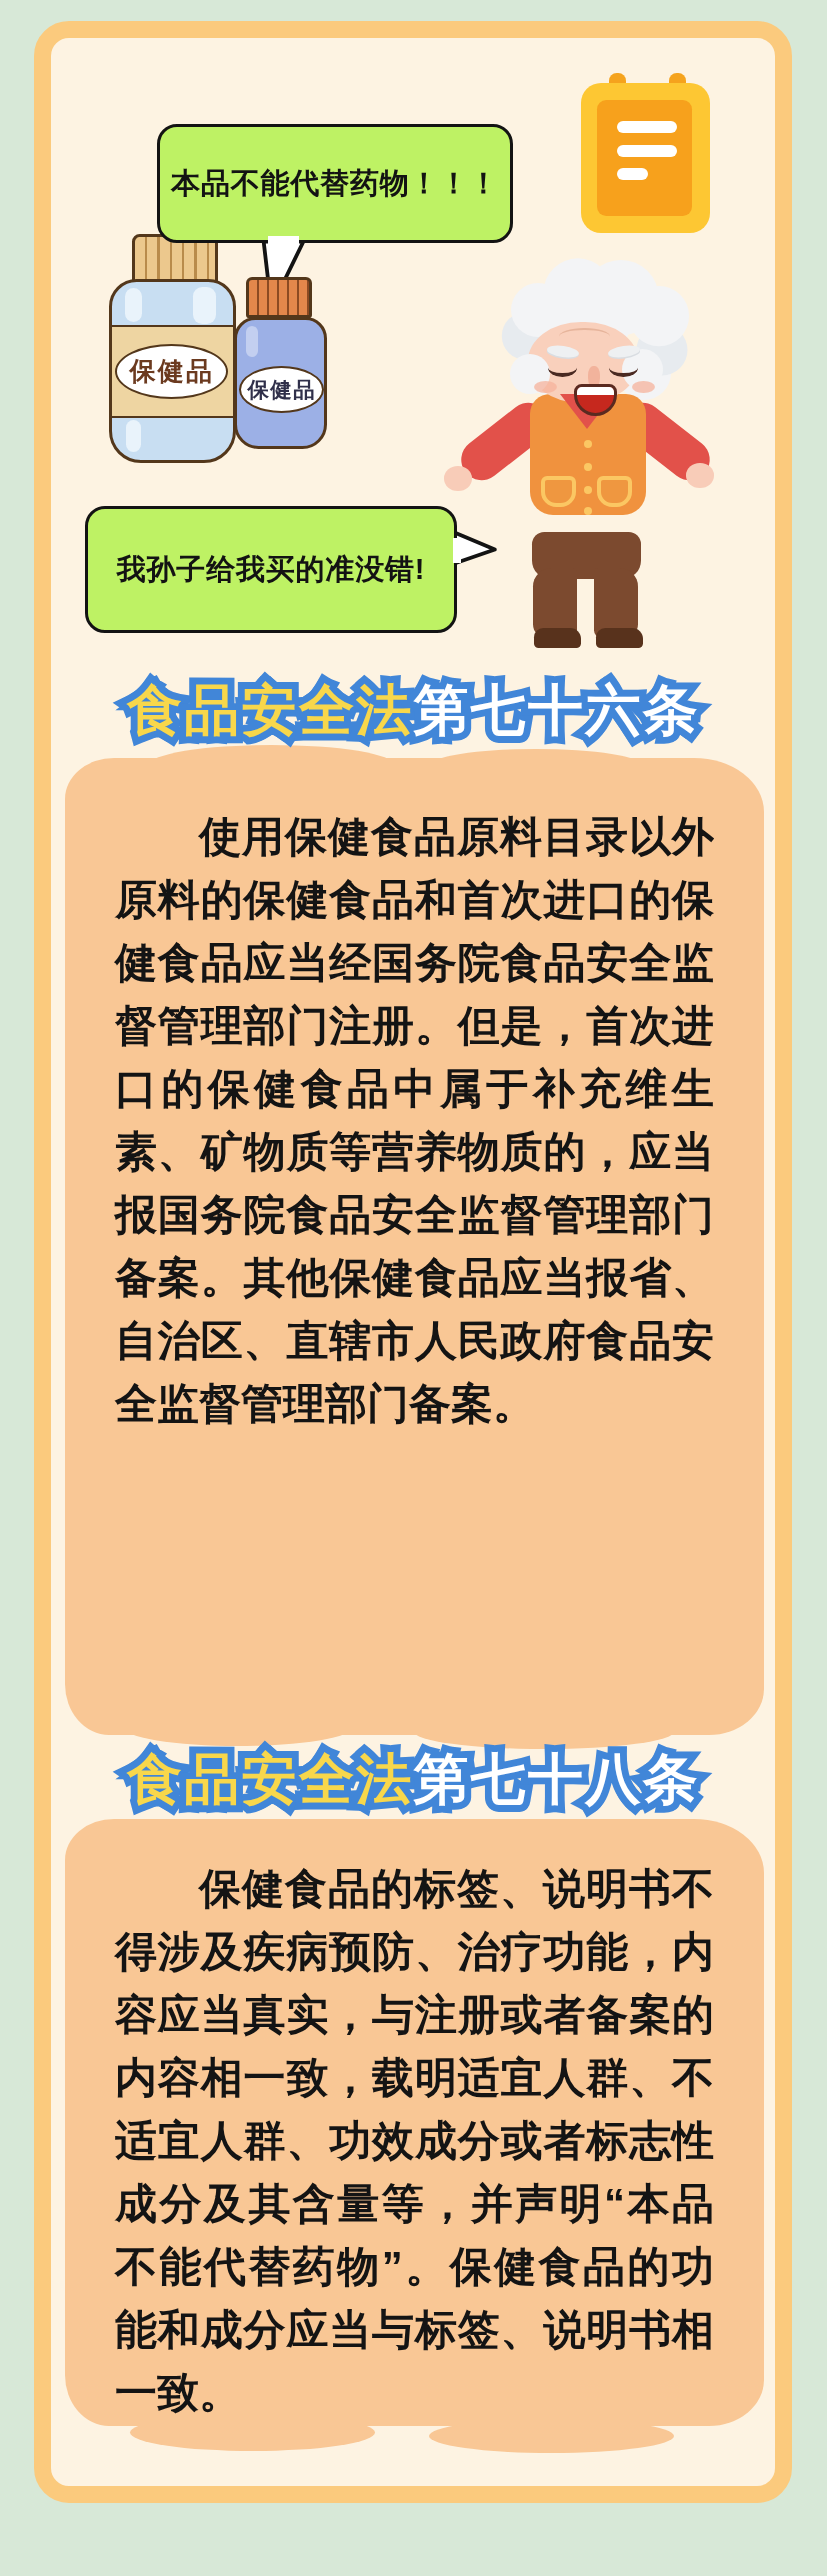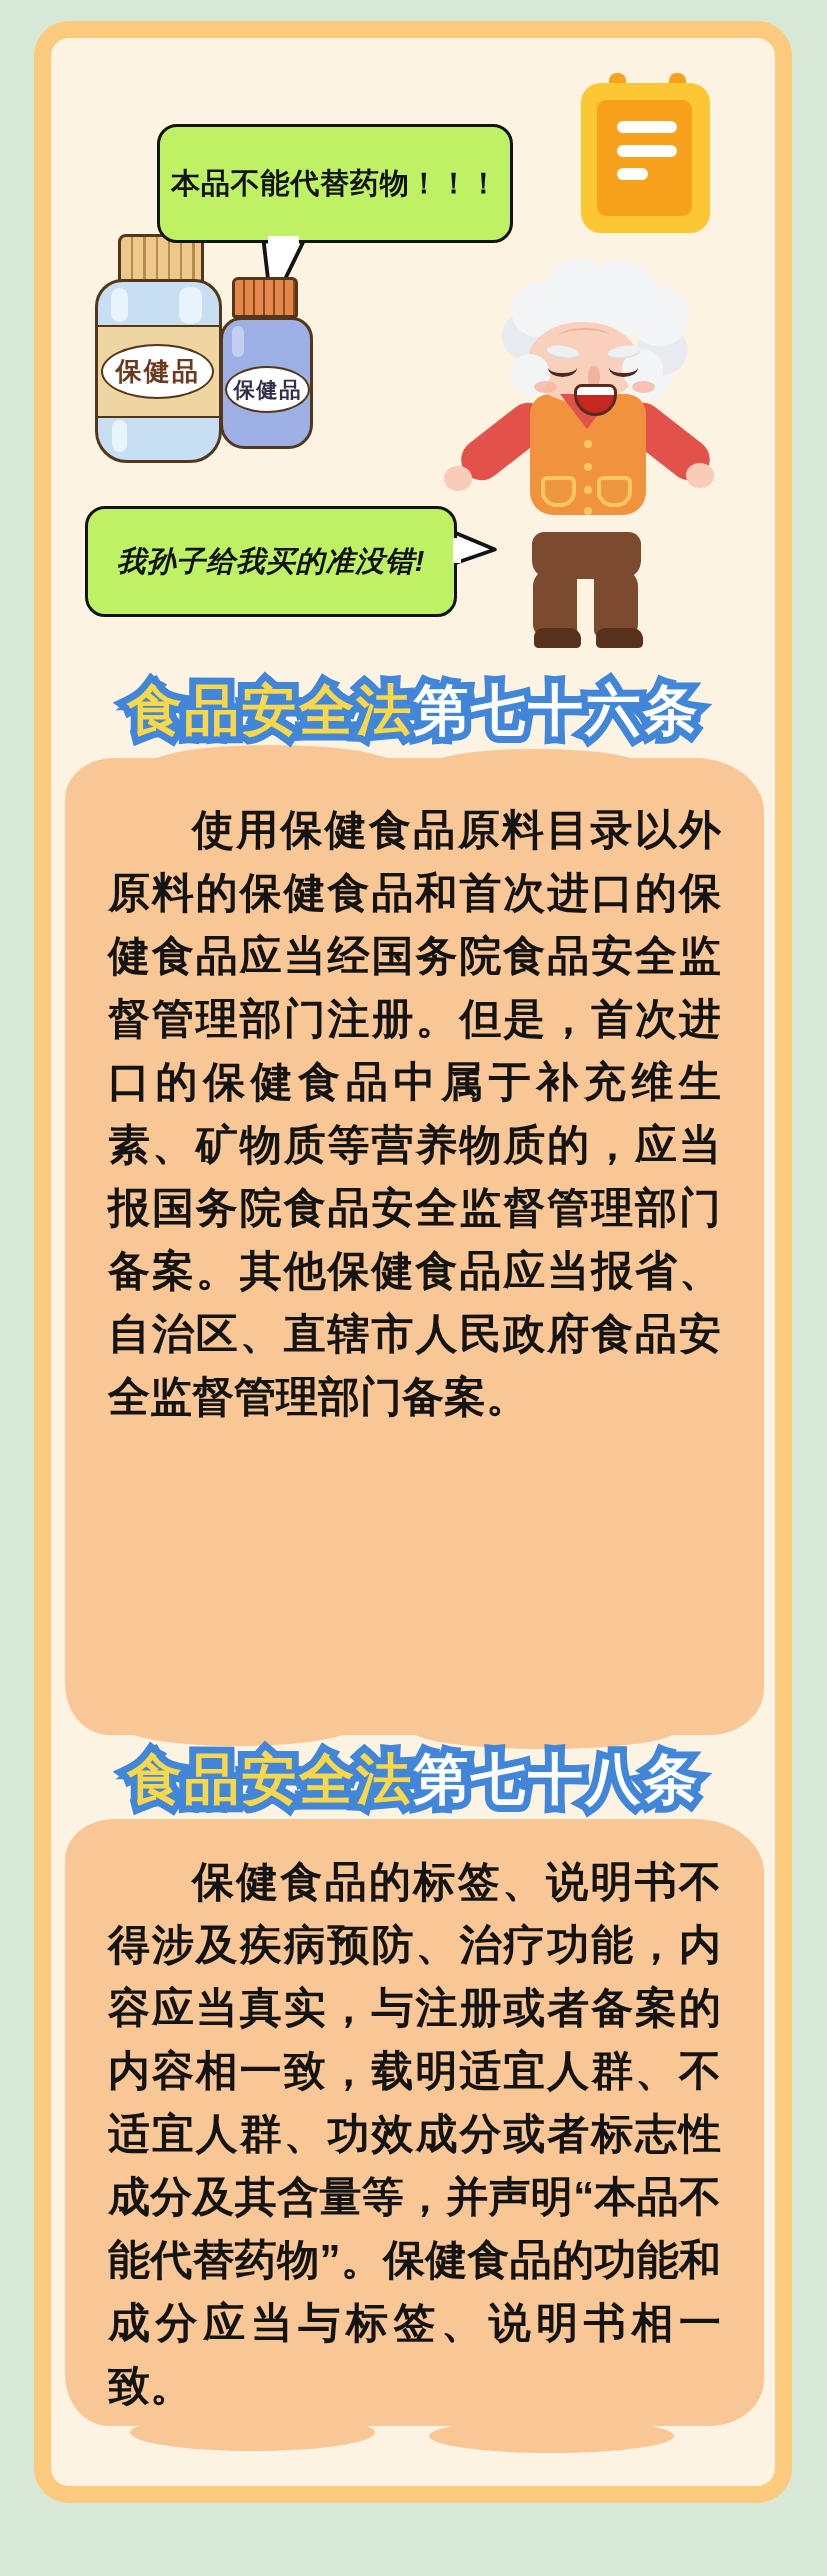--- a/index.html
+++ b/index.html
@@ -16,30 +16,30 @@
     box-sizing:border-box;
   }
   
   .bubble{
     background:#bef264;border:3.8px solid #131313;border-radius:20px;
     display:flex;align-items:center;justify-content:center;
     font-weight:900;font-size:29px;color:#131313;letter-spacing:0.8px;
     box-sizing:border-box;z-index:6;
   }
   .bubble1{left:157px;top:124px;width:356px;height:119px;}
-  .bubble2{left:85px;top:506px;width:372px;height:111px;z-index:7;font-style:italic;}
+  .bubble2{left:85px;top:506px;width:372px;height:127px;z-index:7;}
   .tail-svg{z-index:5;}
   .tail-patch{background:#ffffff;z-index:8;}
   
   .clip-tab{width:17px;height:27.6px;background:#f5a31d;border-radius:7.7px;z-index:3;}
   .clip-outer{left:581px;top:83px;width:129px;height:150px;background:#fdc733;border-radius:20px;z-index:4;}
   .clip-inner{left:597px;top:100px;width:95px;height:116px;background:#f7a11c;border-radius:9.2px;z-index:5;}
   .clip-line{background:#ffffff;height:11.5px;border-radius:6.1px;z-index:6;}
   
-  .bottle-group{left:90px;top:228px;width:230px;height:245px;z-index:5;}
+  .bottle-group{left:104px;top:228px;width:230px;height:245px;z-index:5;}
   .cap-big{
     left:27.6px;top:6.1px;width:86px;height:51px;background:#ecc88d;
     border:3.1px solid #53371b;border-radius:7.7px 7.7px 3.1px 3.1px;box-sizing:border-box;
     background-image:repeating-linear-gradient(90deg,rgba(0,0,0,0) 0 10px,#b98b4b 10px 12.3px);
   }
   .body-big{
     left:5.4px;top:51px;width:127px;height:184px;background:#c8def2;
     border:3.1px solid #53371b;border-radius:27.6px 27.6px 32px 32px;
     box-sizing:border-box;overflow:hidden;
   }
@@ -105,21 +105,21 @@
   .h-white::after{color:#ffffff;}
   
   .panel{
     left:65px;width:699px;background:#f9c795;box-sizing:border-box;z-index:2;
     border-radius:49px 70px 55px 44px / 41px 54px 46px 51px;
     color:#141414;font-size:42px;font-weight:700;line-height:63px;
     text-align:justify;
   }
   .panel1{top:758px;height:977px;padding:40px 43px 0 43px;}
   .panel2{top:1819px;height:607px;padding:31px 43px 0 43px;}
-  .panel p{margin:0;text-indent:2em;}
+  .panel p{margin:7px;text-indent:2em;}
   .panel p + p{margin-top:69px;}
   .wave{background:#f9c795;border-radius:50%;z-index:1;}
 </style>
 </head>
 <body>
 
 <div class="abs frame"></div>
 
 <div class="abs bubble bubble1">
   <span>本品不能代替药物！！！</span>

